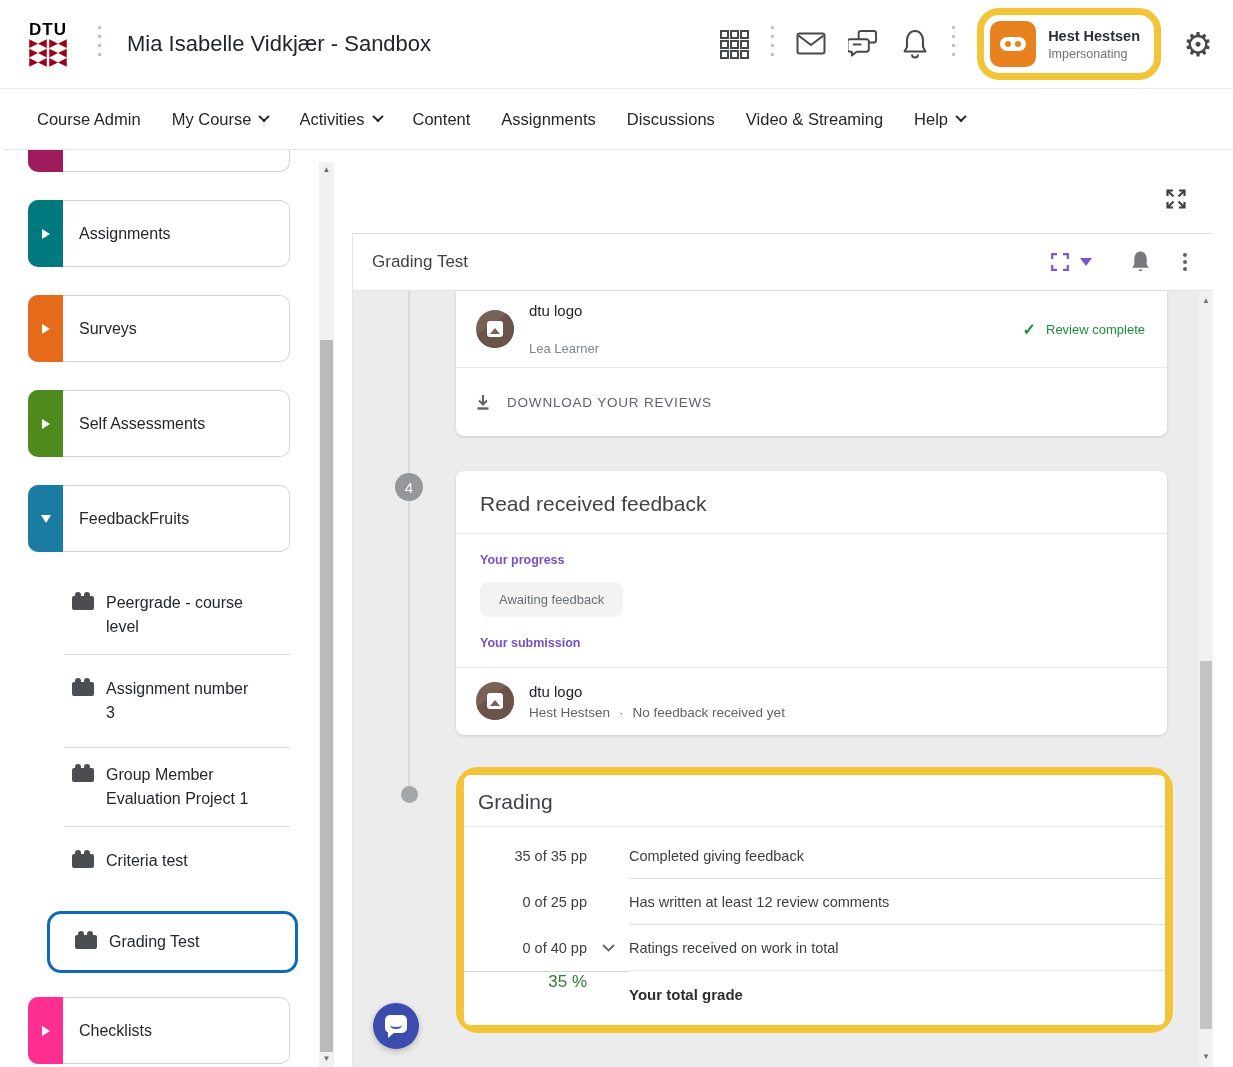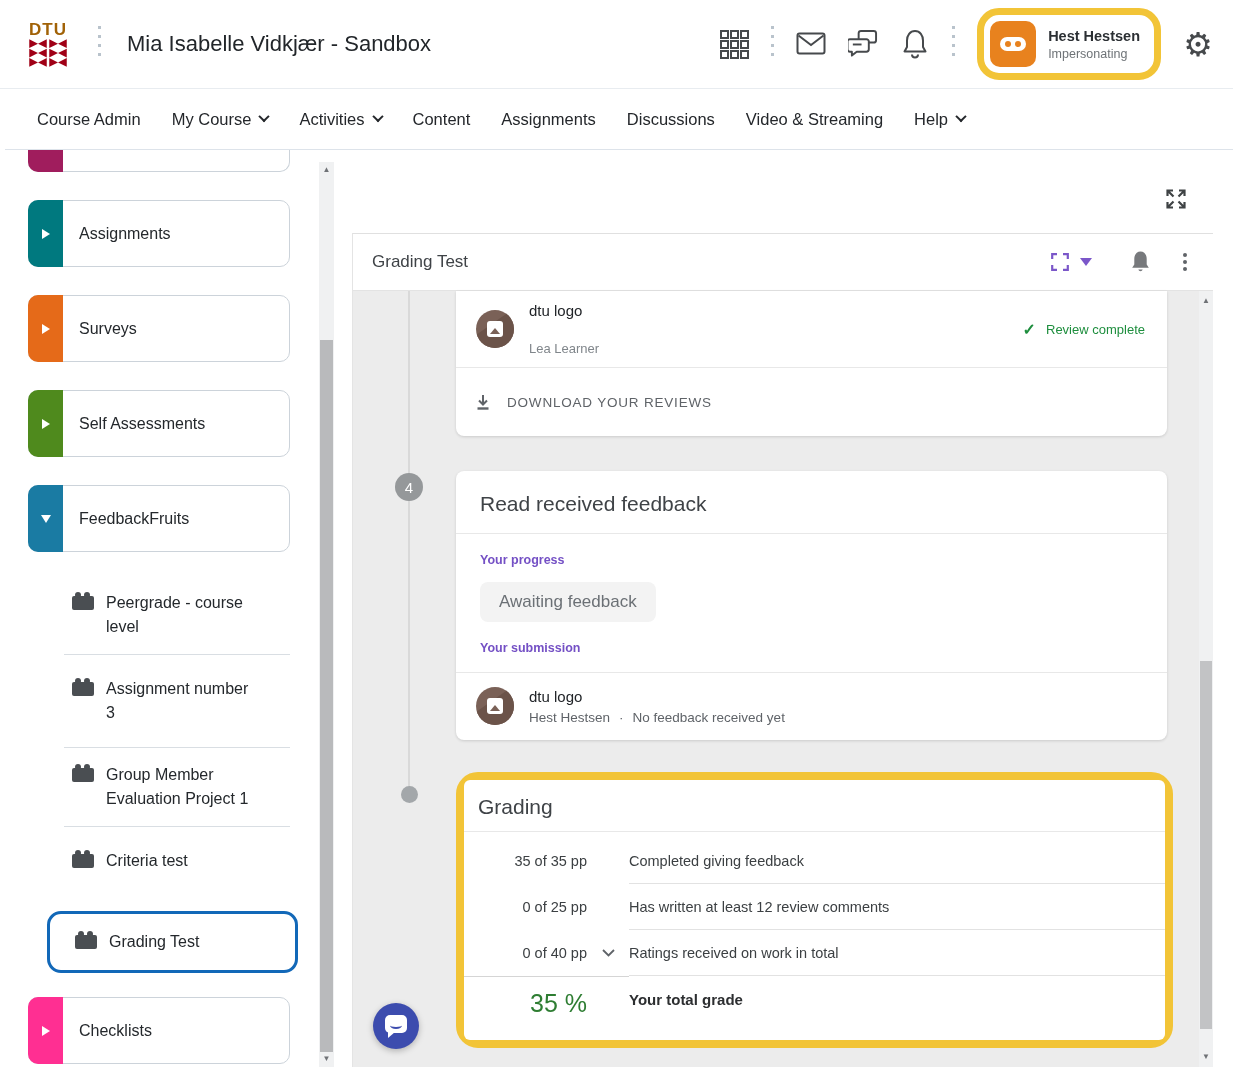--- a/index.html
+++ b/index.html
@@ -8,21 +8,21 @@
     position:relative; width:1233px; height:1067px; overflow:hidden;
     font-family:"Liberation Sans", sans-serif; background:#fff; color:#24272b;
   }
   
   .topbar {
     position:absolute; top:0; left:0; width:1233px; height:89px;
     background:#fff; border-bottom:1px solid #e8ecf0;
     display:flex; align-items:center; padding:0 20px 0 24px;
   }
   .logo-block { display:flex; flex-direction:column; align-items:center; width:48px; }
-  .logo-txt { color:#a16207; font-weight:bold; font-size:17px; letter-spacing:1px; line-height:1; }
+  .logo-txt { color:#000000; font-weight:bold; font-size:17px; letter-spacing:1px; line-height:1; }
   .dotted-div { width:3px; height:36px; margin:0 0 0 26px;
     background:repeating-linear-gradient(#b9c3cc 0 3px, transparent 3px 9px); }
   .page-title { font-size:22px; color:#22262a; margin-left:26px; font-weight:400; }
   .top-right { margin-left:auto; display:flex; align-items:center; gap:22px; }
   .hicon { width:30px; height:30px; display:flex; align-items:center; justify-content:center; cursor:pointer; }
   .gear-glyph { font-size:33px; color:#46494c; line-height:1; }
   
   .impersonate {
     display:flex; align-items:center; gap:12px;
     border:7px solid #f2c437; border-radius:22px; background:#fff;
@@ -124,35 +124,35 @@
   .status .tick { font-size:16px; font-weight:bold; }
   .status .s-label { font-size:13px; }
   .download-row { display:flex; align-items:center; gap:16px; height:68px; padding-left:19px; cursor:pointer; }
   .dl-label { font-size:13.5px; font-weight:500; color:#5f6368; letter-spacing:.8px; }
   
   .card-title-block { padding:21px 24px 17px; }
   .card-title { font-size:21px; color:#3f4347; font-weight:400; }
   .step-body { padding:16px 24px 17px; }
   .sec-label { font-size:12.5px; font-weight:bold; }
   .chip { display:inline-block; margin-top:14px; background:#f3f3f3; border-radius:8px; padding:10px 19px;
-    font-size:17px; color:#6b7075; }
+    font-size:13px; color:#6b7075; }
   .sec-label.second { display:block; margin-top:19px; }
   .sub-row { display:flex; align-items:center; padding:14px 24px 15px 20px; }
   .meta-line { font-size:13.5px; color:#5f6368; margin-top:5px; display:flex; gap:9px; }
   
   .grade-wrap { margin-top:32px; border:8px solid #f2c437; border-radius:22px; width:717px; }
   .grade-inner { background:#fff; border-radius:6px; padding-bottom:8px; }
   .grade-title-block { padding:15px 14px 12px; }
   .g-table { padding-top:6px; }
   .g-row { display:flex; align-items:stretch; }
   .g-points { width:123px; text-align:right; font-size:14.5px; color:#3c4043; padding:15px 0 14px; }
   .g-chev { width:42px; display:flex; align-items:center; justify-content:center; }
   .g-desc { flex:1; font-size:14.5px; color:#3c4043; padding:15px 16px 14px 0; }
   .g-row .g-desc.hr { border-bottom:1px solid #e2e2e2; }
-  .g-row.total .g-points { font-size:25px; padding-top:12px; border-top:1px solid #d5d5d5; }
+  .g-row.total .g-points { font-size:17px; padding-top:0; border-top:1px solid #d5d5d5; }
   .g-row.total .g-chev { border-top:1px solid #d5d5d5; }
   .g-row.total .g-desc { font-weight:bold; color:#2c2e30; font-size:15px; padding-top:15px; }
   
   .pn-scroll { position:absolute; right:0; top:0; bottom:0; width:14px; background:#f0f1f2; }
   .pn-thumb { position:absolute; left:1px; width:12px; background:#c2c3c5; cursor:pointer; }
   
   .chat-fab { position:absolute; left:37px; top:853px; width:46px; height:46px; border-radius:50%;
     background:#3c4cae; cursor:pointer; box-shadow:0 2px 6px rgba(0,0,0,.25); }
   .chat-bubble { position:absolute; left:12px; top:12px; width:22px; height:18px; background:#fff; border-radius:5px 5px 5px 5px; }
   .chat-bubble::after { content:""; position:absolute; left:3px; bottom:-5px; width:0; height:0;

